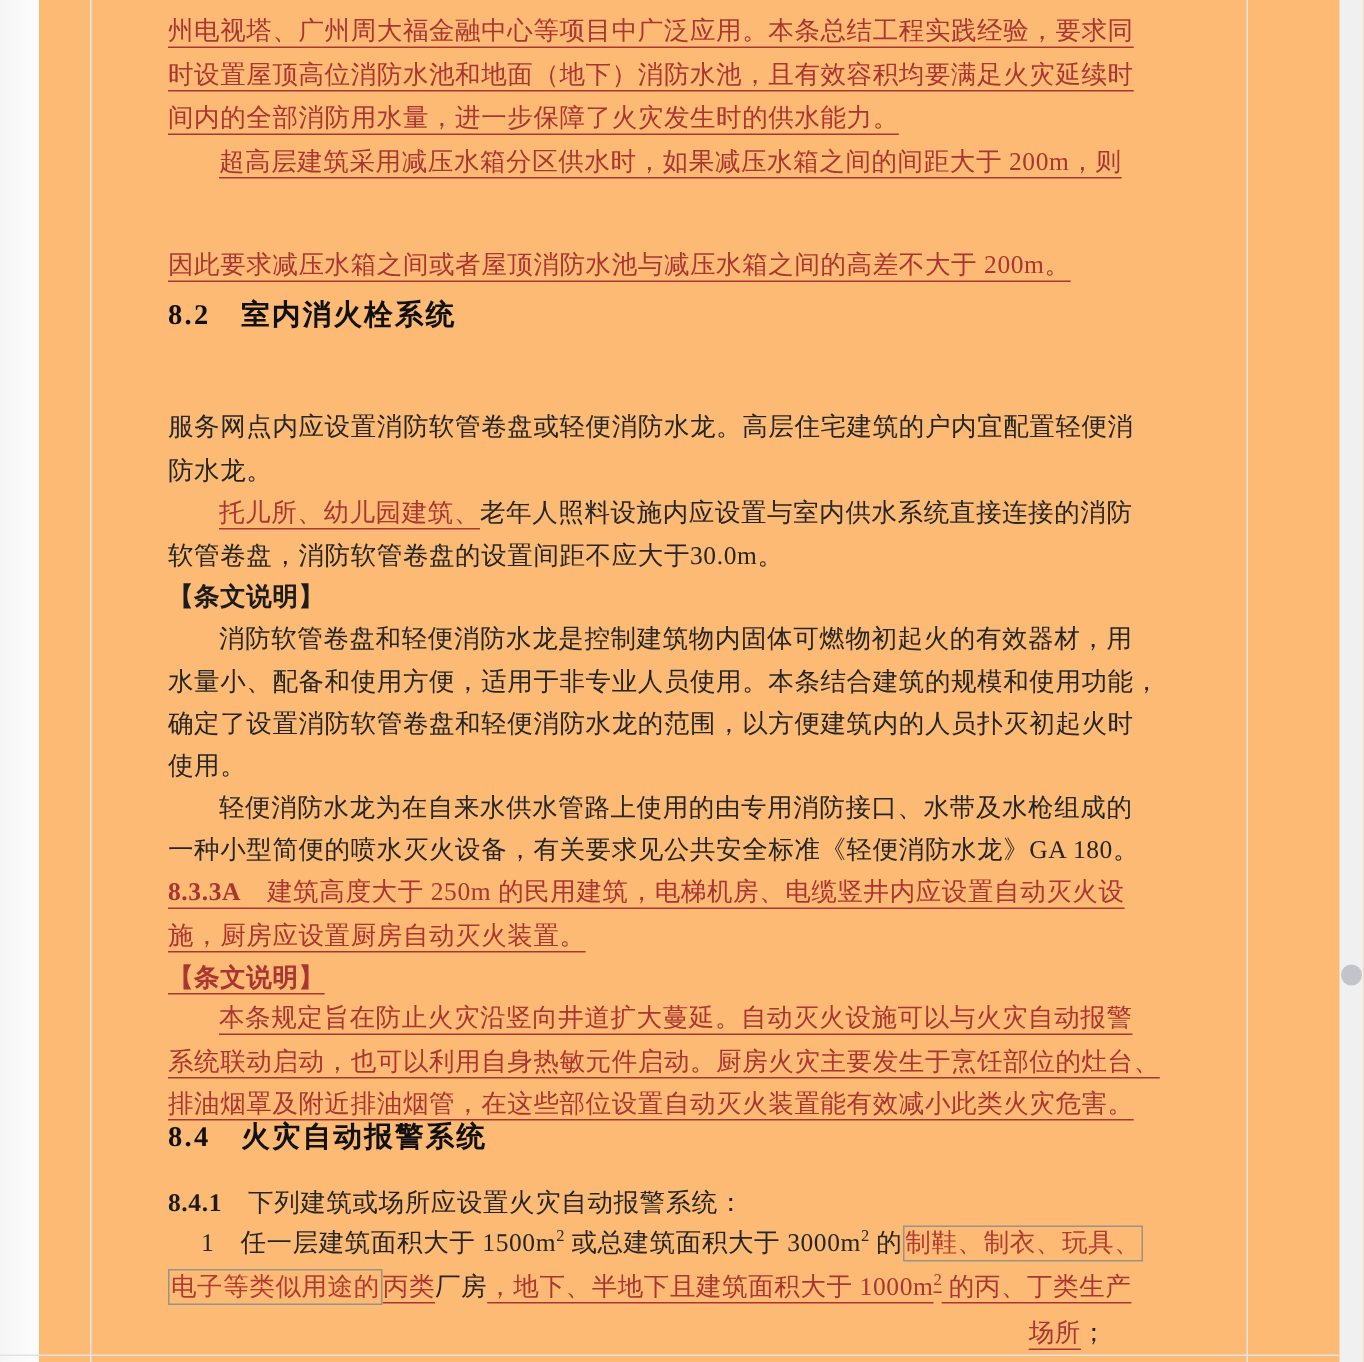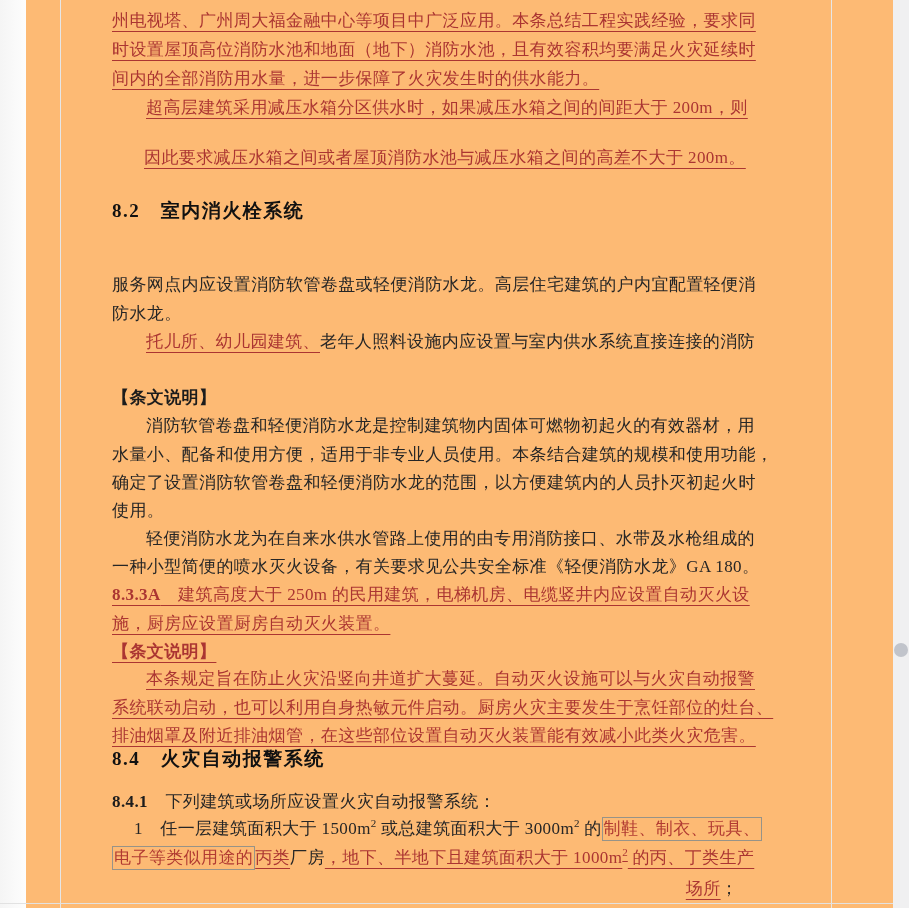--- a/index.html
+++ b/index.html
@@ -39,25 +39,26 @@
 <div class="page">
   <div class="left-shade"></div>
   <div class="vline left"></div>
   <div class="vline right"></div>
   <div class="hline-bottom"></div>
   <div class="content" id="doc-lines">
       <div class="tline" style="top: 6px;"><span class="seg s-ru">州电视塔、广州周大福金融中心等项目中广泛应用。本条总结工程实践经验，要求同</span></div>
       <div class="tline" style="top: 35px;"><span class="seg s-ru">时设置屋顶高位消防水池和地面（地下）消防水池，且有效容积均要满足火灾延续时</span></div>
       <div class="tline" style="top: 64px;"><span class="seg s-ru">间内的全部消防用水量，进一步保障了火灾发生时的供水能力。</span></div>
       <div class="tline" style="top: 93px; padding-left: 34px;"><span class="seg s-ru">超高层建筑采用减压水箱分区供水时，如果减压水箱之间的间距大于 200m，则</span></div>
-      <div class="tline" style="top: 143px; margin-left: 32px;"><span class="seg s-ru">因此要求减压水箱之间或者屋顶消防水池与减压水箱之间的高差不大于 200m。</span></div>
+      <div class="tline" style="top: 162px;"><span class="seg s-ru">因此要求减压水箱之间或者屋顶消防水池与减压水箱之间的高差不大于 200m。</span></div>
       <div class="tline center heading" style="top: 196px;"><span class="seg s-hb">8.2　室内消火栓系统</span></div>
       <div class="tline" style="top: 270px;"><span class="seg s-bk">服务网点内应设置消防软管卷盘或轻便消防水龙。高层住宅建筑的户内宜配置轻便消</span></div>
       <div class="tline" style="top: 299px;"><span class="seg s-bk">防水龙。</span></div>
       <div class="tline" style="top: 327px; padding-left: 34px;"><span class="seg s-ru">托儿所、幼儿园建筑、</span><span class="seg s-bk">老年人照料设施内应设置与室内供水系统直接连接的消防</span></div>
+      <div class="tline" style="top: 356px;"><span class="seg s-bk">软管卷盘，消防软管卷盘的设置间距不应大于30.0m。</span></div>
       <div class="tline" style="top: 383px;"><span class="seg s-bb">【条文说明】</span></div>
       <div class="tline" style="top: 411px; padding-left: 34px;"><span class="seg s-bk">消防软管卷盘和轻便消防水龙是控制建筑物内固体可燃物初起火的有效器材，用</span></div>
       <div class="tline" style="top: 440px;"><span class="seg s-bk">水量小、配备和使用方便，适用于非专业人员使用。本条结合建筑的规模和使用功能，</span></div>
       <div class="tline" style="top: 468px;"><span class="seg s-bk">确定了设置消防软管卷盘和轻便消防水龙的范围，以方便建筑内的人员扑灭初起火时</span></div>
       <div class="tline" style="top: 496px;"><span class="seg s-bk">使用。</span></div>
       <div class="tline" style="top: 524px; padding-left: 34px;"><span class="seg s-bk">轻便消防水龙为在自来水供水管路上使用的由专用消防接口、水带及水枪组成的</span></div>
       <div class="tline" style="top: 552px;"><span class="seg s-bk">一种小型简便的喷水灭火设备，有关要求见公共安全标准《轻便消防水龙》GA 180。</span></div>
       <div class="tline" style="top: 580px;"><span class="seg s-rub">8.3.3A</span><span class="seg s-ru">　建筑高度大于 250m 的民用建筑，电梯机房、电缆竖井内应设置自动灭火设</span></div>
       <div class="tline" style="top: 609px;"><span class="seg s-ru">施，厨房应设置厨房自动灭火装置。</span></div>
       <div class="tline" style="top: 637px;"><span class="seg s-rub">【条文说明】</span></div>

